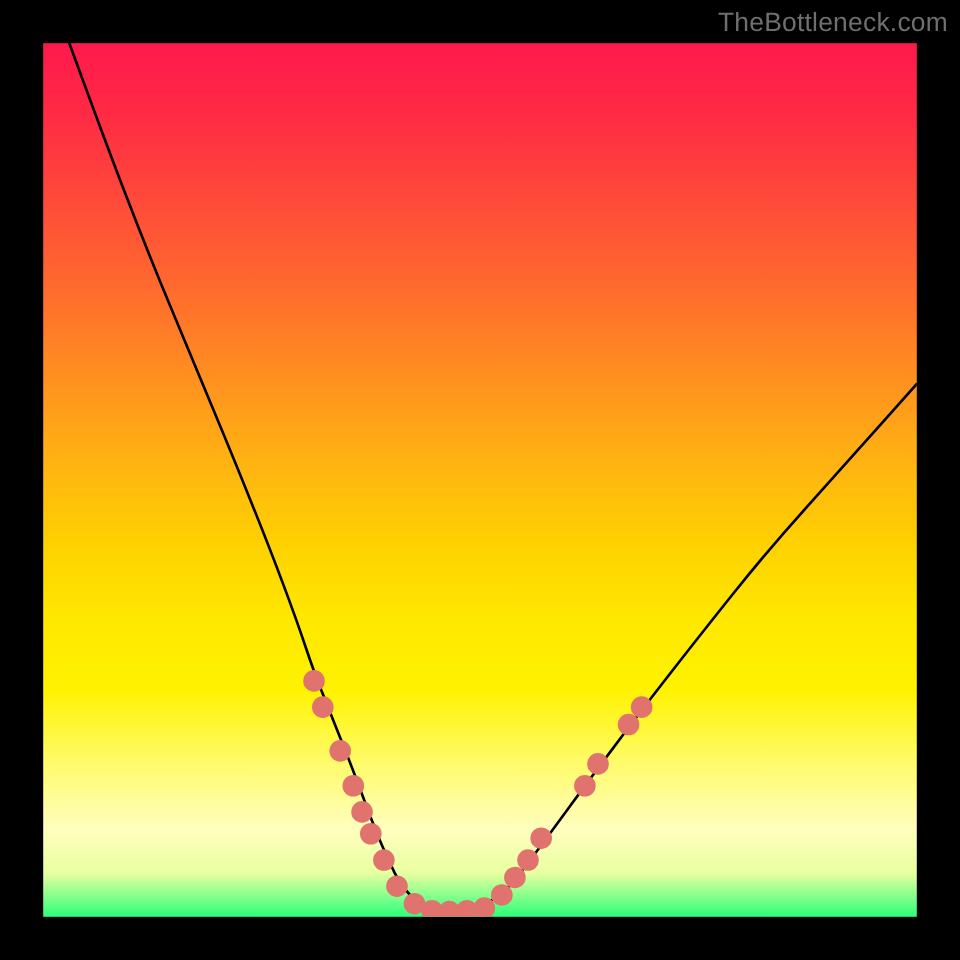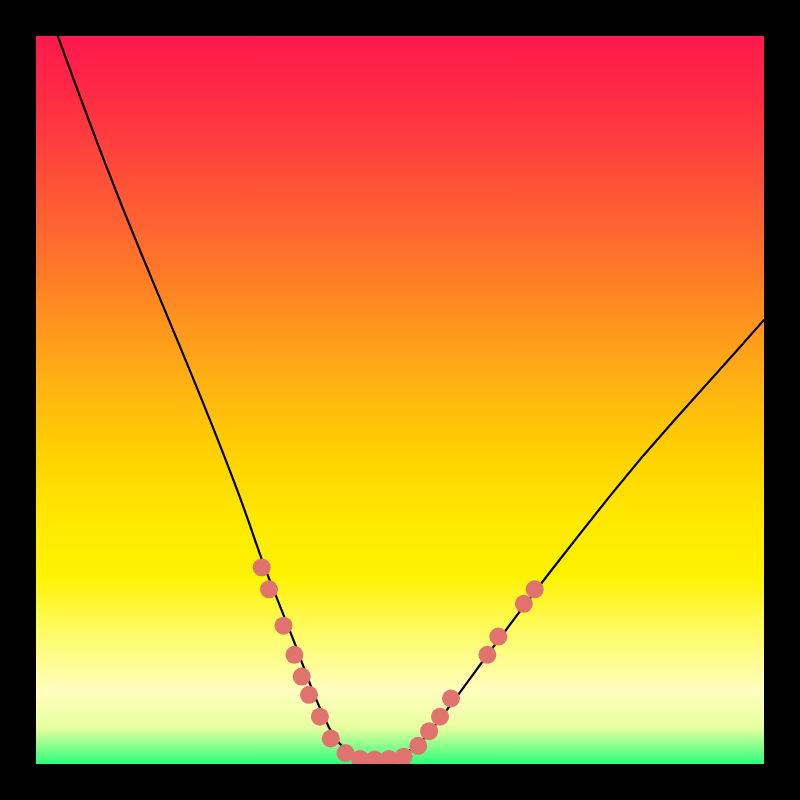--- a/index.html
+++ b/index.html
@@ -54,20 +54,21 @@
     left: 0;
     top: 0;
     width: 728px;
     height: 728px;
   }
 </style>
 </head>
 <body>
 
 <div class="stage">
+  <div class="watermark">TheBottleneck.com</div>
 
   <div class="plot">
     <svg class="curve" viewBox="0 0 728 728" preserveAspectRatio="none">
       <path id="curve-path" fill="none" stroke="#000" stroke-width="2.2" stroke-linecap="round" stroke-linejoin="round" d="M 21.8 0.0 Q 51.0 80.1 69.2 127.4 Q 87.4 174.7 105.6 218.4 Q 123.8 262.1 142.0 305.8 Q 160.2 349.4 174.7 385.8 Q 189.3 422.2 200.2 451.4 Q 211.1 480.5 218.4 502.3 Q 225.7 524.2 233.0 542.4 Q 240.2 560.6 247.5 578.8 Q 254.8 597.0 260.3 611.5 Q 265.7 626.1 271.2 640.6 Q 276.6 655.2 282.1 667.9 Q 287.6 680.7 293.0 691.6 Q 298.5 702.5 305.8 709.8 Q 313.0 717.1 320.3 720.7 Q 327.6 724.4 334.9 724.4 Q 342.2 724.4 353.1 722.5 Q 364.0 720.7 374.9 713.4 Q 385.8 706.2 393.1 697.1 Q 400.4 688.0 411.3 673.4 Q 422.2 658.8 436.8 638.8 Q 451.4 618.8 473.2 589.7 Q 495.0 560.6 520.5 527.8 Q 546.0 495.0 575.1 458.6 Q 604.2 422.2 637.0 385.8 Q 669.8 349.4 698.9 316.7 T 728.0 283.9"></path>
       <g id="markers-group">
           <circle cx="225.7" cy="531.4" r="9" fill="#e0736d"></circle>
           <circle cx="233.0" cy="553.3" r="9" fill="#e0736d"></circle>
           <circle cx="247.5" cy="589.7" r="9" fill="#e0736d"></circle>
           <circle cx="258.4" cy="618.8" r="9" fill="#e0736d"></circle>
           <circle cx="265.7" cy="640.6" r="9" fill="#e0736d"></circle>

